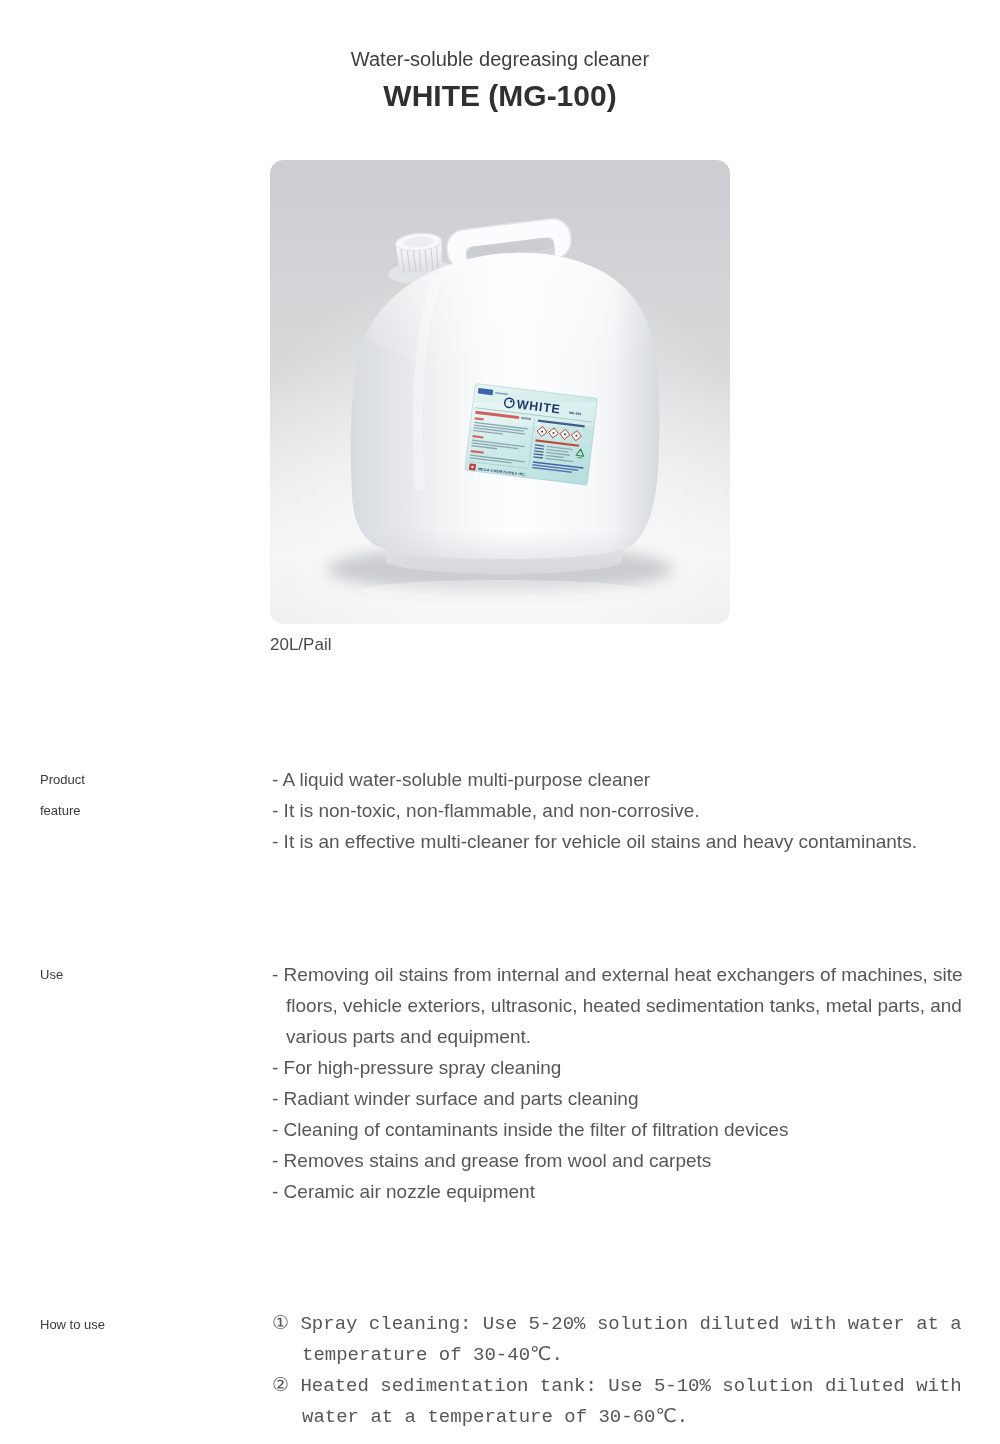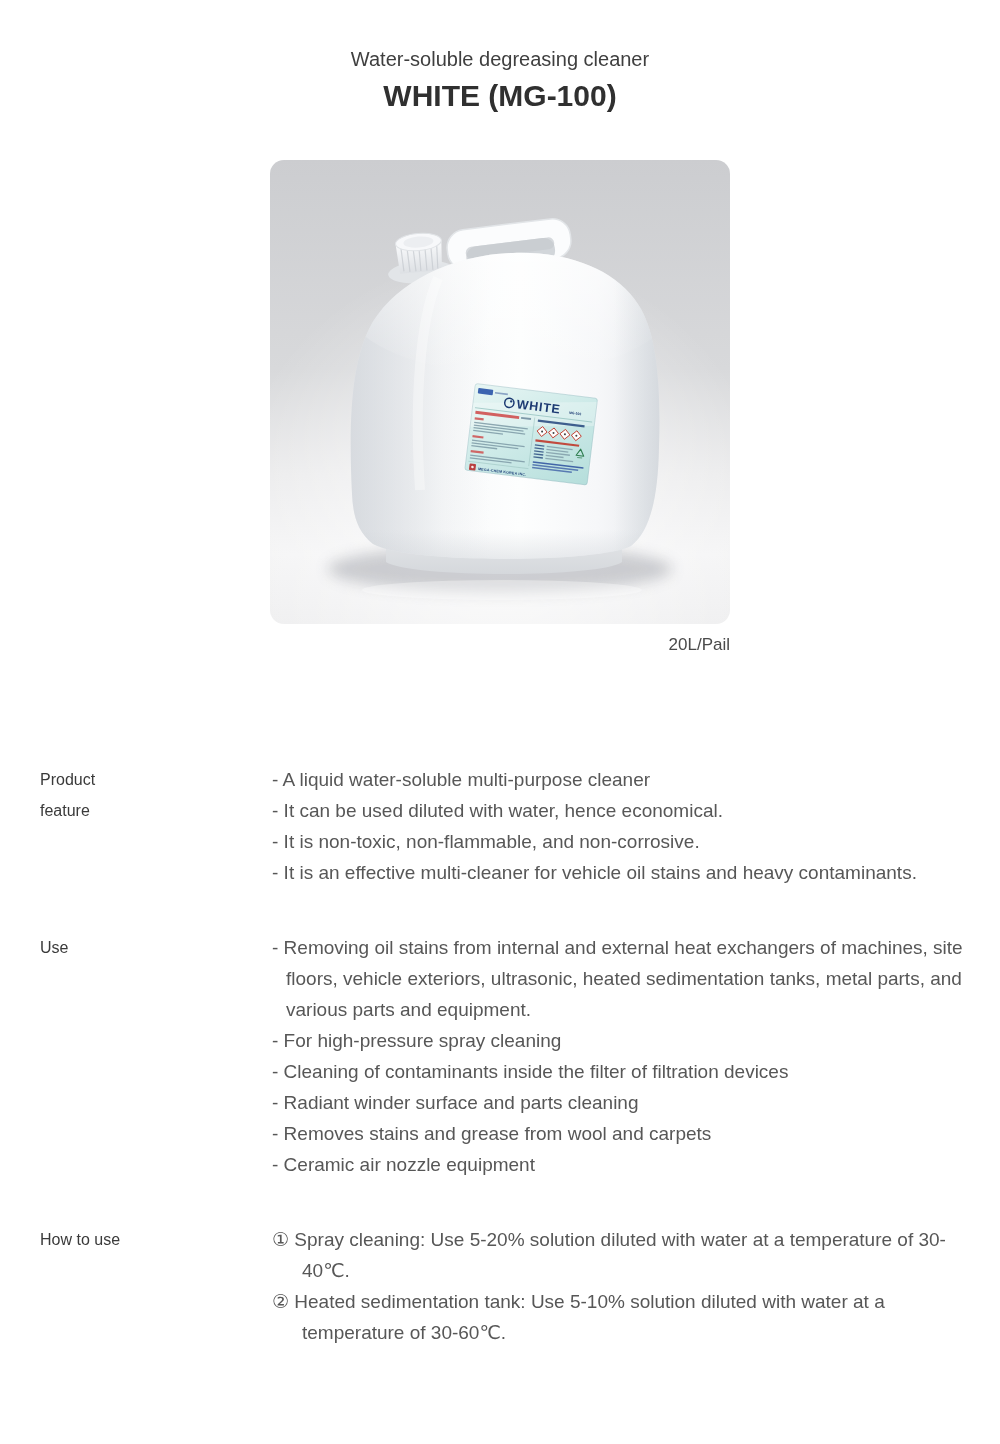--- a/index.html
+++ b/index.html
@@ -12,34 +12,34 @@
   .page { position:relative; width:1000px; height:1444px; background:#ffffff; }
 
   
   header { text-align:center; padding-top:46px; }
   .subtitle { font-size:20px; line-height:26px; color:#3f3f3f; }
   .title { margin:6px 0 0 0; font-size:30px; line-height:36px; font-weight:700; color:#303030; }
 
   
   figure { margin:46px auto 0 auto; width:460px; }
   figure svg { display:block; }
-  figcaption { margin-top:10px; text-align:right; font-size:17px; line-height:22px; color:#4a4a4a; }
+  figcaption { margin-top:10px; text-align:left; font-size:17px; line-height:22px; color:#4a4a4a; }
 
   
   main { margin-top:108px; padding:0 28px 0 40px; }
   .section { display:flex; align-items:flex-start; }
-  .section + .section { margin-top:44px; }
+  .section + .section { margin-top:102px; }
   .section-heading {
     flex:0 0 232px; width:232px;
-    font-size:16px; line-height:31px; color:#3a3a3a;
+    font-size:13px; line-height:31px; color:#3a3a3a;
     white-space:pre-line;
   }
   .section-body { flex:1 1 auto; max-width:700px; font-size:19px; line-height:31px; color:#575757; }
   .item.dash { padding-left:14px; text-indent:-14px; }
-  .item.num  { padding-left:30px; text-indent:-30px; }
+  .item.num  { padding-left:30px; text-indent:-30px;font-family:Liberation Mono, monospace; }
 </style>
 </head>
 <body>
 
 <div class="page">
 
   <header>
     <div class="subtitle">Water-soluble degreasing cleaner</div>
     <h1 class="title">WHITE (MG-100)</h1>
   </header>
@@ -234,32 +234,31 @@
     </svg>
     <figcaption>20L/Pail</figcaption>
   </figure>
 
   <main id="sections">
       <div class="section">
         <div class="section-heading">Product
 feature</div>
         <div class="section-body">
           <div class="item dash">- A liquid water-soluble multi-purpose cleaner</div>
-          <div class="item dash">- It can be used diluted with water, hence economical.</div>
           <div class="item dash">- It is non-toxic, non-flammable, and non-corrosive.</div>
           <div class="item dash">- It is an effective multi-cleaner for vehicle oil stains and heavy contaminants.</div>
         </div>
       </div>
       <div class="section">
         <div class="section-heading">Use</div>
         <div class="section-body">
           <div class="item dash">- Removing oil stains from internal and external heat exchangers of machines, site floors, vehicle exteriors, ultrasonic, heated sedimentation tanks, metal parts, and various parts and equipment.</div>
           <div class="item dash">- For high-pressure spray cleaning</div>
+          <div class="item dash">- Radiant winder surface and parts cleaning</div>
           <div class="item dash">- Cleaning of contaminants inside the filter of filtration devices</div>
-          <div class="item dash">- Radiant winder surface and parts cleaning</div>
           <div class="item dash">- Removes stains and grease from wool and carpets</div>
           <div class="item dash">- Ceramic air nozzle equipment</div>
         </div>
       </div>
       <div class="section">
         <div class="section-heading">How to use</div>
         <div class="section-body">
           <div class="item num">① Spray cleaning: Use 5-20% solution diluted with water at a temperature of 30-40℃.</div>
           <div class="item num">② Heated sedimentation tank: Use 5-10% solution diluted with water at a temperature of 30-60℃.</div>
         </div>

